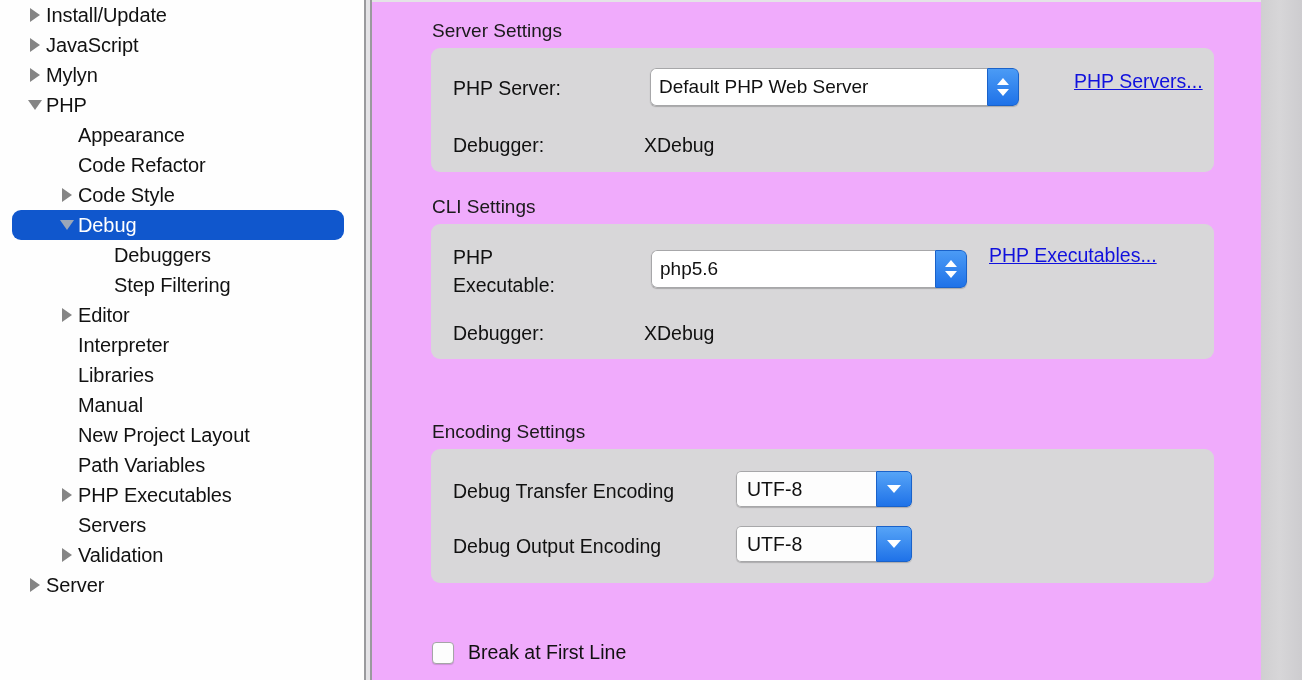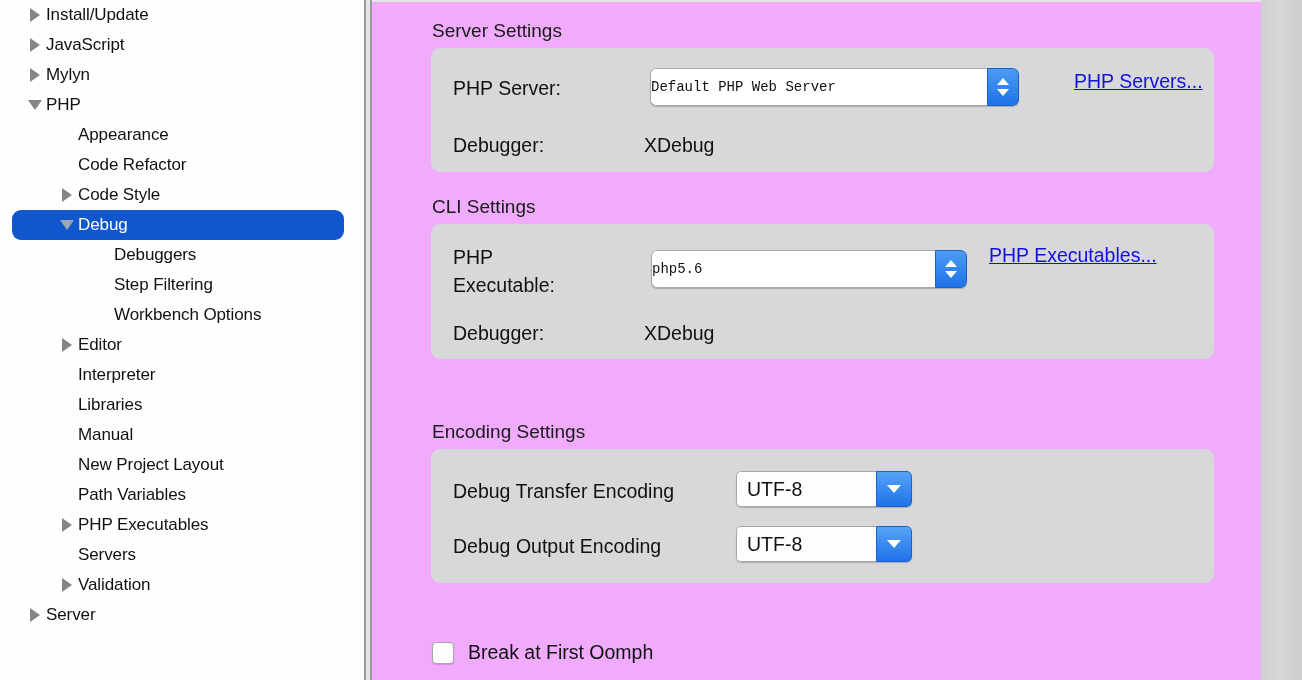--- a/index.html
+++ b/index.html
@@ -57,21 +57,21 @@
   }
   .tri-right {
     border-width: 7px 0 7px 10px;
     border-color: transparent transparent transparent #858585;
   }
   .tri-down {
     border-width: 10px 7px 0 7px;
     border-color: #858585 transparent transparent transparent;
   }
   .tree-label {
-    font-size: 17px;
+    font-size: 20px;
     color: #111111;
     letter-spacing: -0.1px;
     text-align: center;
   }
   .tree-row.selected {
     background: #1057cd;
     margin-left: 12px;
     margin-right: 20px;
     border-radius: 9px;
   }
@@ -129,26 +129,25 @@
     overflow: hidden;
   }
   .combo-text {
     flex: 1 1 auto;
     background: #ffffff;
     border: 1px solid #a7a7a9;
     border-right: none;
     border-radius: 6px 0 0 6px;
     display: flex;
     align-items: center;
-    padding-left: 0;
-    font-size: 14px;
+    padding-left: 8px;
+    font-size: 19px;
     color: #111111;
     overflow: hidden;
     white-space: nowrap;
-    font-family: Liberation Mono, monospace;
   }
   .combo-arrows {
     flex: 0 0 32px;
     background: linear-gradient(180deg,#4b9bf5 0%,#1f72e8 100%);
     border: 1px solid #1a62c9;
     border-radius: 0 6px 6px 0;
     display: flex;
     flex-direction: column;
     align-items: center;
     justify-content: center;
@@ -298,24 +297,20 @@
         <span class="tree-label">Debug</span>
       </div>
       <div class="tree-row ind2">
         <span class="tw"></span>
         <span class="tree-label">Debuggers</span>
       </div>
       <div class="tree-row ind2">
         <span class="tw"></span>
         <span class="tree-label">Step Filtering</span>
       </div>
-      <div class="tree-row ind2">
-        <span class="tw"></span>
-        <span class="tree-label">Workbench Options</span>
-      </div>
       <div class="tree-row ind1">
         <span class="tw">
           <span class="tri tri-right"></span>
         </span>
         <span class="tree-label">Editor</span>
       </div>
       <div class="tree-row ind1">
         <span class="tw"></span>
         <span class="tree-label">Interpreter</span>
       </div>
@@ -415,21 +410,21 @@
     <div class="field-label" style="left:81px; top:530px;">Debug Output Encoding</div>
     <div class="popup" style="left:364px; top:524px; width:176px;">
       <div class="popup-text">UTF-8</div>
       <div class="popup-arrow">
         <span class="chev-dn"></span>
       </div>
     </div>
 
     <div id="break-row">
       <span class="cbox"></span>
-      <span id="break-label">Break at First Oomph</span>
+      <span id="break-label">Break at First Line</span>
     </div>
 
   </div>
 
   <div id="right-strip-edge"></div>
   <div id="right-strip">
     
   </div>
 
 </div>

